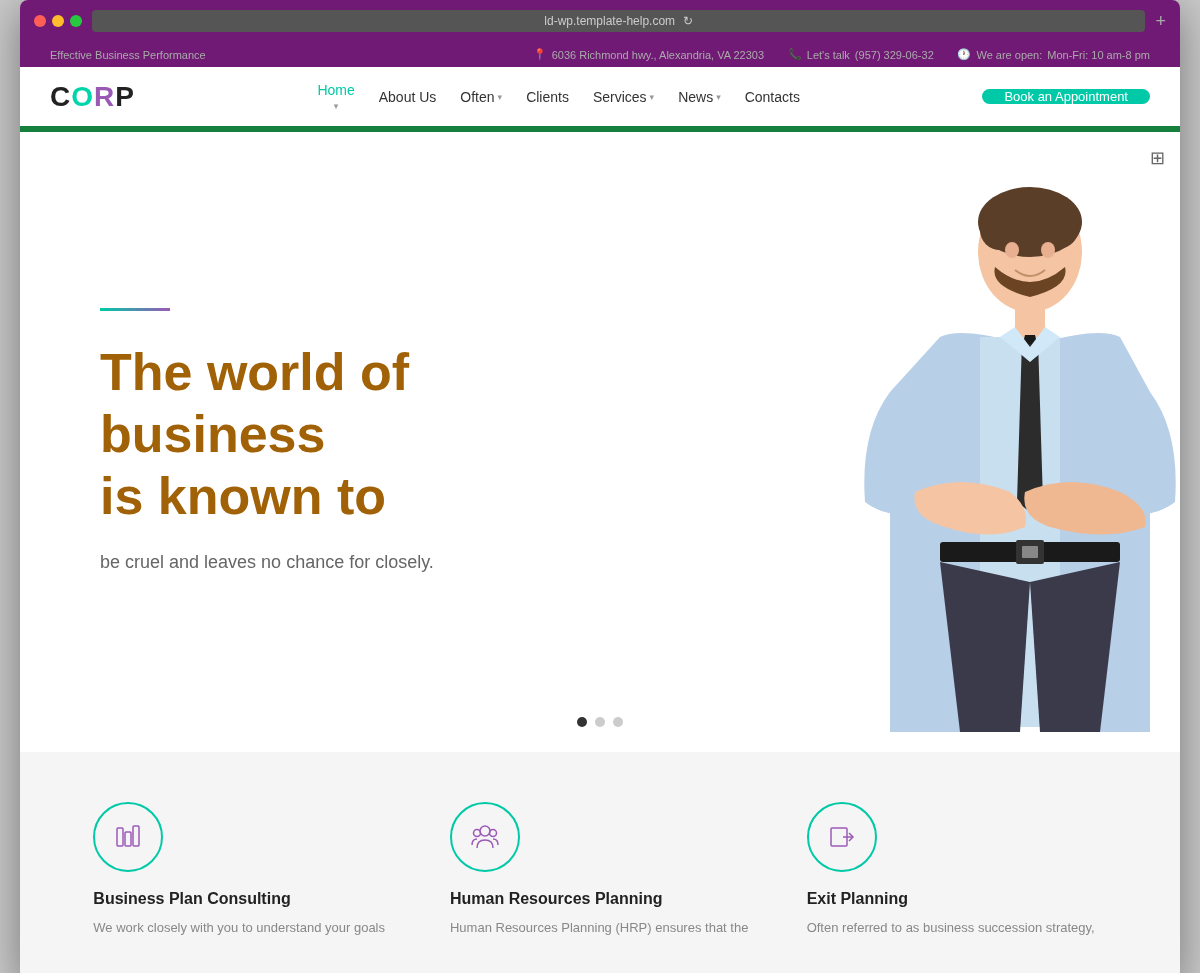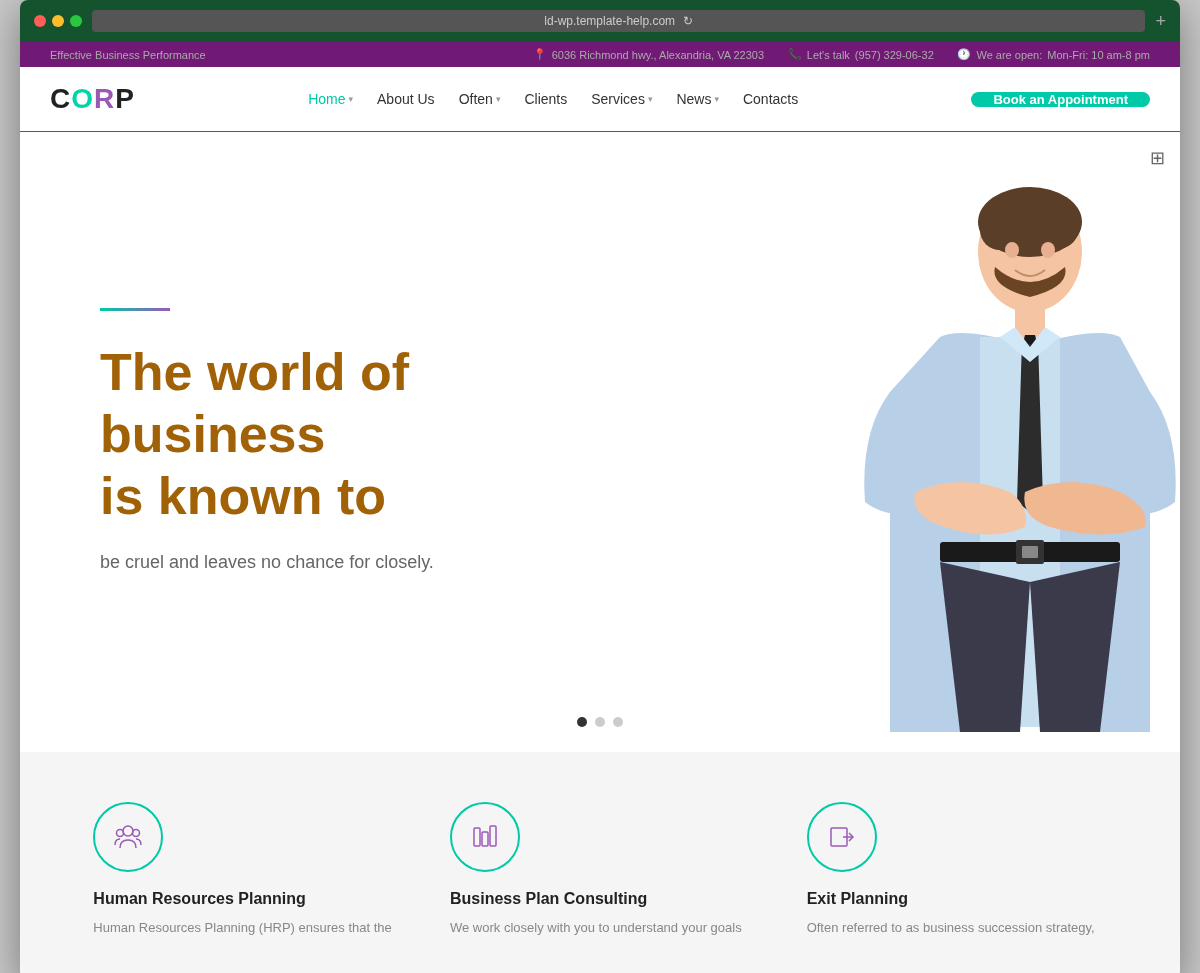--- a/index.html
+++ b/index.html
@@ -11,21 +11,21 @@
       align-items: center;
       min-height: 100vh;
     }
     .browser-window {
       width: 1160px;
       border-radius: 8px;
       overflow: hidden;
       box-shadow: 0 10px 40px rgba(0,0,0,0.4);
     }
     .browser-chrome {
-      background: #14532d;
+      background: #701a75;
       padding: 10px 14px;
       display: flex;
       align-items: center;
       gap: 10px;
     }
     .browser-dots {
       display: flex;
       gap: 6px;
     }
     .dot {
@@ -77,21 +77,21 @@
       color: #aaa;
     }
     
     .main-header {
       background: #fff;
       padding: 0 30px;
       display: flex;
       align-items: center;
       justify-content: space-between;
       height: 65px;
-      border-bottom: 1px solid #15803d;
+      border-bottom: 6px solid #15803d;
     }
     .logo {
       font-size: 28px;
       font-weight: 700;
       color: #222;
       letter-spacing: 1px;
     }
     .logo span.o { color: #00d4aa; }
     .logo span.r { color: #9b59b6; }
     nav {
@@ -100,33 +100,33 @@
       gap: 24px;
     }
     nav a {
       text-decoration: none;
       font-size: 14px;
       color: #333;
       display: flex;
       align-items: center;
       gap: 3px;
     }
-    nav a.active { color: #00c9a7; }
+    nav a.active { color: #00c9a7; flex-direction: column; }
     nav a .arrow {
       font-size: 9px;
       color: #999;
     }
     .book-btn {
       background: #00c9a7;
       color: #fff;
       border: none;
       padding: 0 22px;
       border-radius: 25px;
       font-size: 13px;
-      font-weight: 700;
+      font-weight: 400;
       cursor: pointer;
       white-space: nowrap;
     }
     
     .hero {
       background: #fff;
       position: relative;
       height: 620px;
       overflow: hidden;
       display: flex;
@@ -366,50 +366,50 @@
     <div class="grid-icon">⊞</div>
 
     <div class="slider-dots">
       <div class="slider-dot active"></div>
       <div class="slider-dot"></div>
       <div class="slider-dot"></div>
     </div>
   </div>
 
   <div class="services-section">
+    <div class="service-card">
+      <div class="service-icon-circle">
+        <svg width="30" height="30" viewBox="0 0 30 30">
+          <rect x="4" y="6" width="6" height="18" fill="none" stroke="#9b59b6" stroke-width="1.5" rx="1"></rect>
+          <rect x="12" y="10" width="6" height="14" fill="none" stroke="#9b59b6" stroke-width="1.5" rx="1"></rect>
+          <rect x="20" y="4" width="6" height="20" fill="none" stroke="#9b59b6" stroke-width="1.5" rx="1"></rect>
+        </svg>
+      </div>
+      <h3 class="service-title">Business Plan Consulting</h3>
+      <p class="service-desc">We work closely with you to understand your goals</p>
+    </div>
+
     <div class="service-card">
       <div class="service-icon-circle">
         <svg width="30" height="30" viewBox="0 0 30 30">
           <circle cx="15" cy="9" r="5" fill="none" stroke="#9b59b6" stroke-width="1.5"></circle>
           <path d="M7 26 Q7 18 15 18 Q23 18 23 26" fill="none" stroke="#9b59b6" stroke-width="1.5"></path>
           <circle cx="7" cy="11" r="3.5" fill="none" stroke="#9b59b6" stroke-width="1.5"></circle>
           <path d="M2 23 Q2 17 7 17" fill="none" stroke="#9b59b6" stroke-width="1.5"></path>
           <circle cx="23" cy="11" r="3.5" fill="none" stroke="#9b59b6" stroke-width="1.5"></circle>
           <path d="M28 23 Q28 17 23 17" fill="none" stroke="#9b59b6" stroke-width="1.5"></path>
         </svg>
       </div>
       <h3 class="service-title">Human Resources Planning</h3>
       <p class="service-desc">Human Resources Planning (HRP) ensures that the</p>
     </div>
 
     <div class="service-card">
       <div class="service-icon-circle">
         <svg width="30" height="30" viewBox="0 0 30 30">
-          <rect x="4" y="6" width="6" height="18" fill="none" stroke="#9b59b6" stroke-width="1.5" rx="1"></rect>
-          <rect x="12" y="10" width="6" height="14" fill="none" stroke="#9b59b6" stroke-width="1.5" rx="1"></rect>
-          <rect x="20" y="4" width="6" height="20" fill="none" stroke="#9b59b6" stroke-width="1.5" rx="1"></rect>
-        </svg>
-      </div>
-      <h3 class="service-title">Business Plan Consulting</h3>
-      <p class="service-desc">We work closely with you to understand your goals</p>
-    </div>
-
-    <div class="service-card">
-      <div class="service-icon-circle">
-        <svg width="30" height="30" viewBox="0 0 30 30">
           <rect x="4" y="6" width="16" height="18" fill="none" stroke="#9b59b6" stroke-width="1.5" rx="1"></rect>
           <path d="M16 15 L26 15" stroke="#9b59b6" stroke-width="1.5"></path>
           <path d="M22 11 L26 15 L22 19" stroke="#9b59b6" stroke-width="1.5" fill="none"></path>
         </svg>
       </div>
       <h3 class="service-title">Exit Planning</h3>
       <p class="service-desc">Often referred to as business succession strategy,</p>
     </div>
   </div>
 </div>

